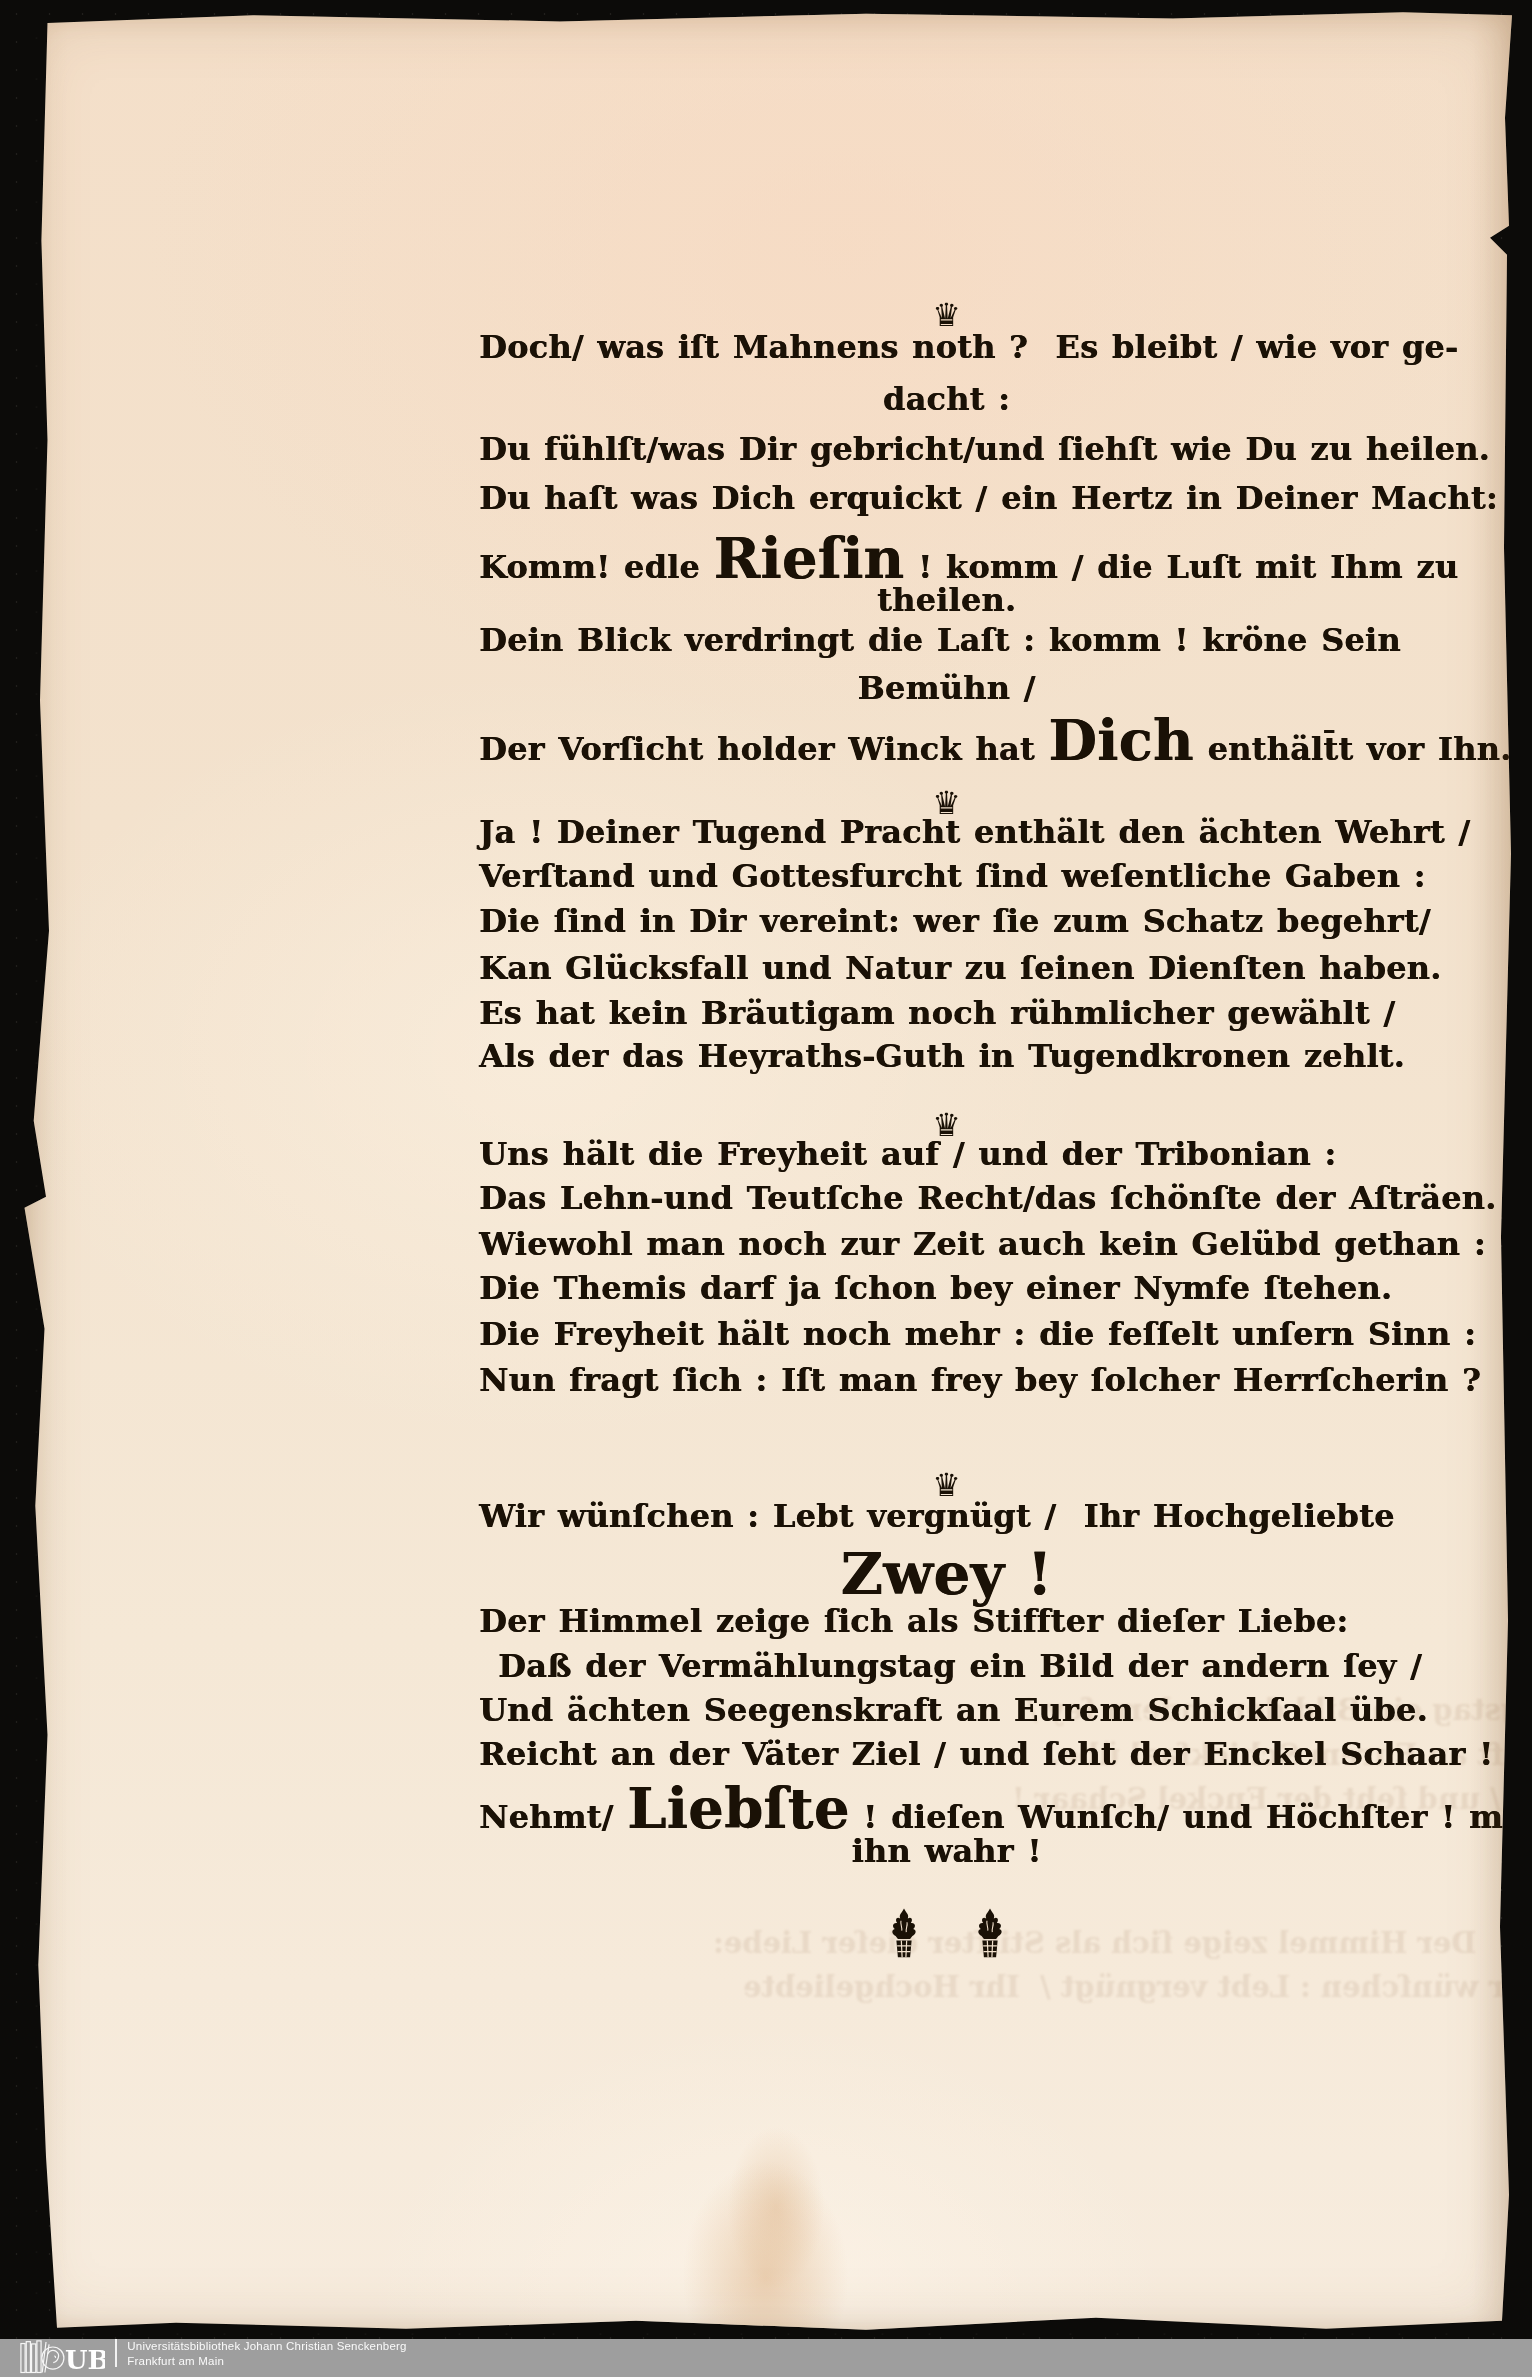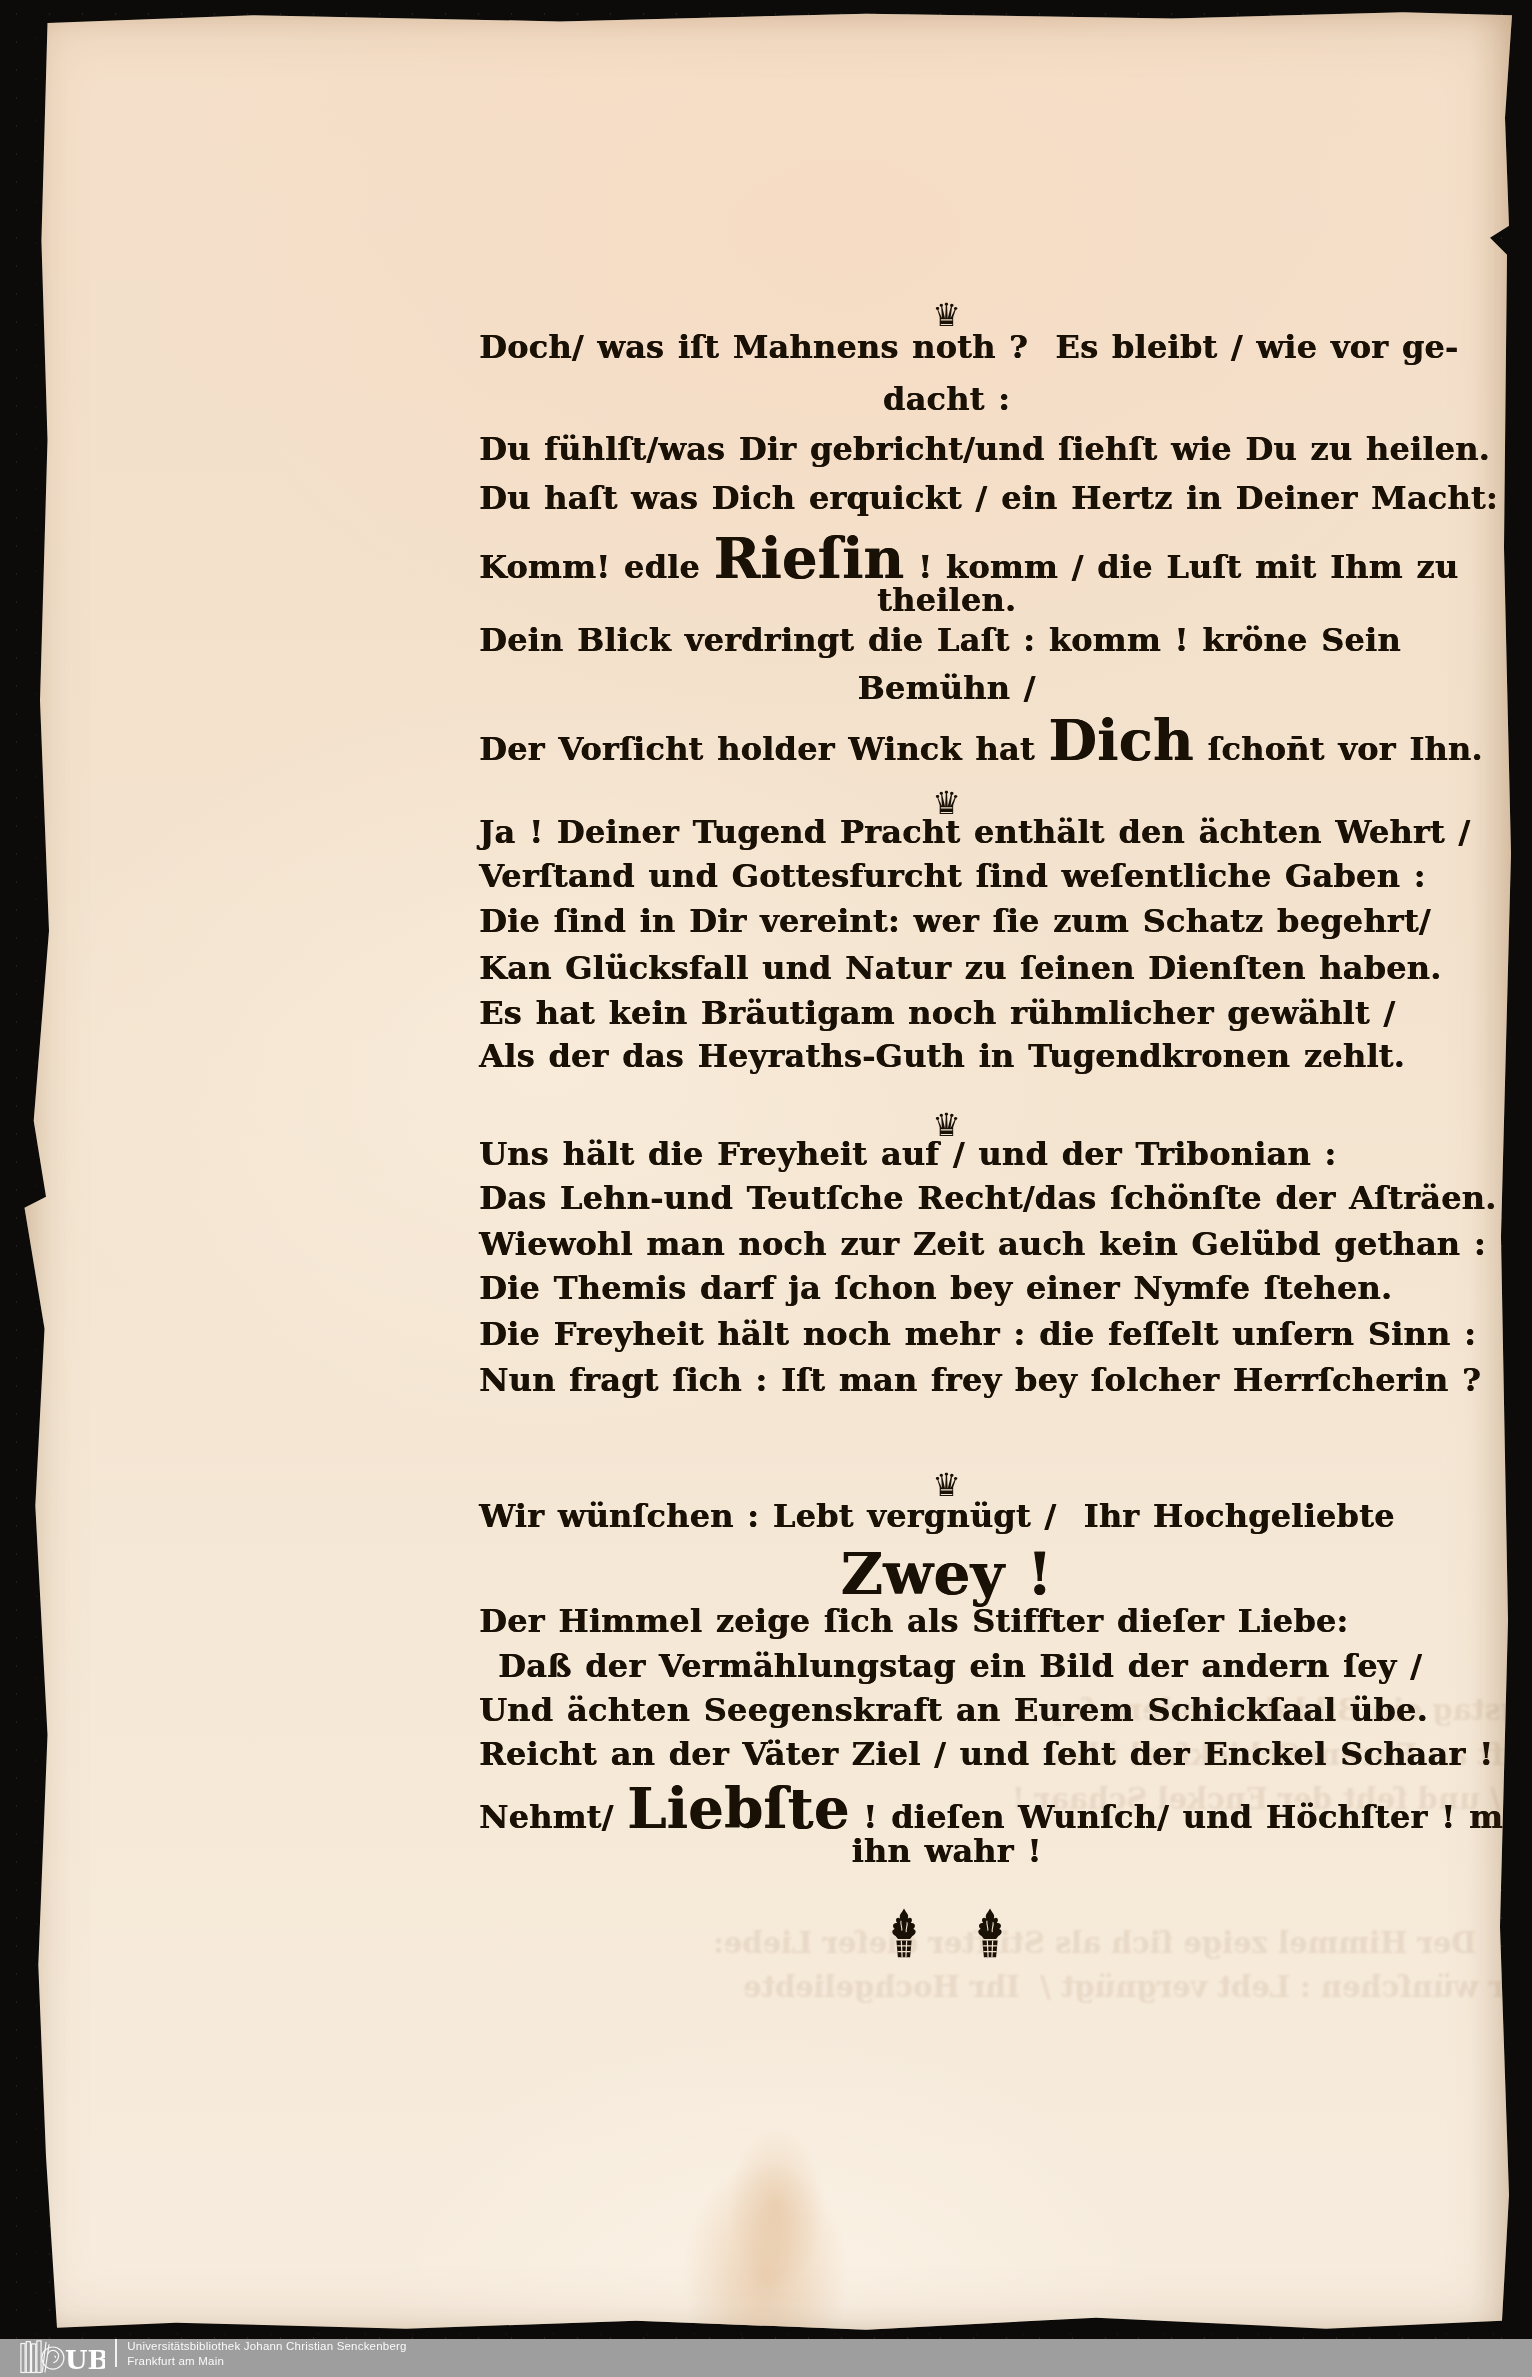--- a/index.html
+++ b/index.html
@@ -85,21 +85,21 @@
     <div class="poem">
         <div class="orn" style="top: 288px;">♛</div>
         <div class="line" style="top: 317px;"><span>Doch/ was iſt Mahnens noth ?  Es bleibt / wie vor ge-</span></div>
         <div class="line" style="top: 419px;"><span>Du fühlſt/was Dir gebricht/und ſiehſt wie Du zu heilen.</span></div>
         <div class="line center" style="top: 369px;"><span>dacht :</span></div>
         <div class="line" style="top: 468px;"><span>Du haſt was Dich erquickt / ein Hertz in Deiner Macht:</span></div>
         <div class="line" style="top: 514px;"><span>Komm! edle </span><span class="em">Rieſin</span><span> ! komm / die Luſt mit Ihm zu</span></div>
         <div class="line center" style="top: 570px;"><span>theilen.</span></div>
         <div class="line" style="top: 610px;"><span>Dein Blick verdringt die Laſt : komm ! kröne Sein</span></div>
         <div class="line center" style="top: 658px;"><span>Bemühn /</span></div>
-        <div class="line" style="top: 696px;"><span>Der Vorſicht holder Winck hat </span><span class="em">Dich</span><span> ſchon̄t vor Ihn.</span></div>
+        <div class="line" style="top: 696px;"><span>Der Vorſicht holder Winck hat </span><span class="em">Dich</span><span> enthält̄t vor Ihn.</span></div>
         <div class="orn" style="top: 776px;">♛</div>
         <div class="line" style="top: 802px;"><span>Ja ! Deiner Tugend Pracht enthält den ächten Wehrt /</span></div>
         <div class="line" style="top: 846px;"><span>Verſtand und Gottesfurcht ſind weſentliche Gaben :</span></div>
         <div class="line" style="top: 891px;"><span>Die ſind in Dir vereint: wer ſie zum Schatz begehrt/</span></div>
         <div class="line" style="top: 938px;"><span>Kan Glücksfall und Natur zu ſeinen Dienſten haben.</span></div>
         <div class="line" style="top: 983px;"><span>Es hat kein Bräutigam noch rühmlicher gewählt /</span></div>
         <div class="line" style="top: 1026px;"><span>Als der das Heyraths-Guth in Tugendkronen zehlt.</span></div>
         <div class="orn" style="top: 1098px;">♛</div>
         <div class="line" style="top: 1124px;"><span>Uns hält die Freyheit auf / und der Tribonian :</span></div>
         <div class="line" style="top: 1168px; text-align: right;"><span>Das Lehn-und Teutſche Recht/das ſchönſte der Aſträen.</span></div>

